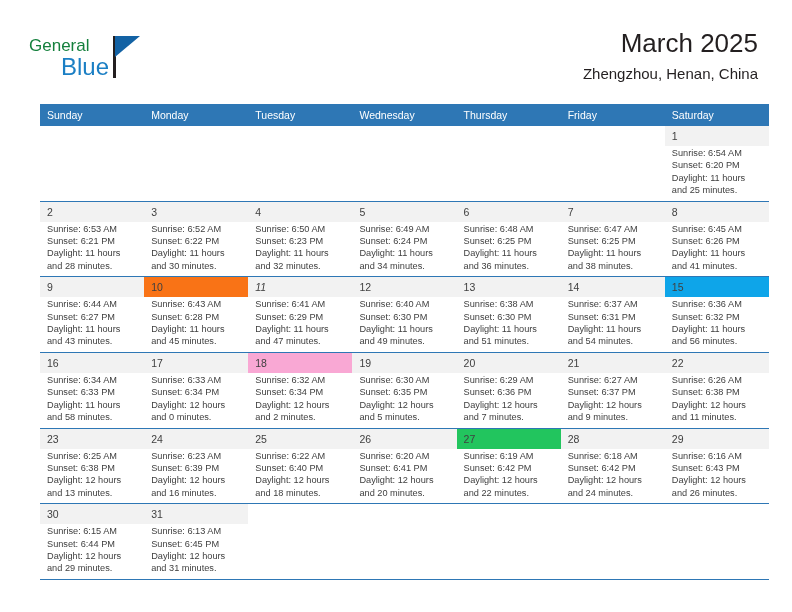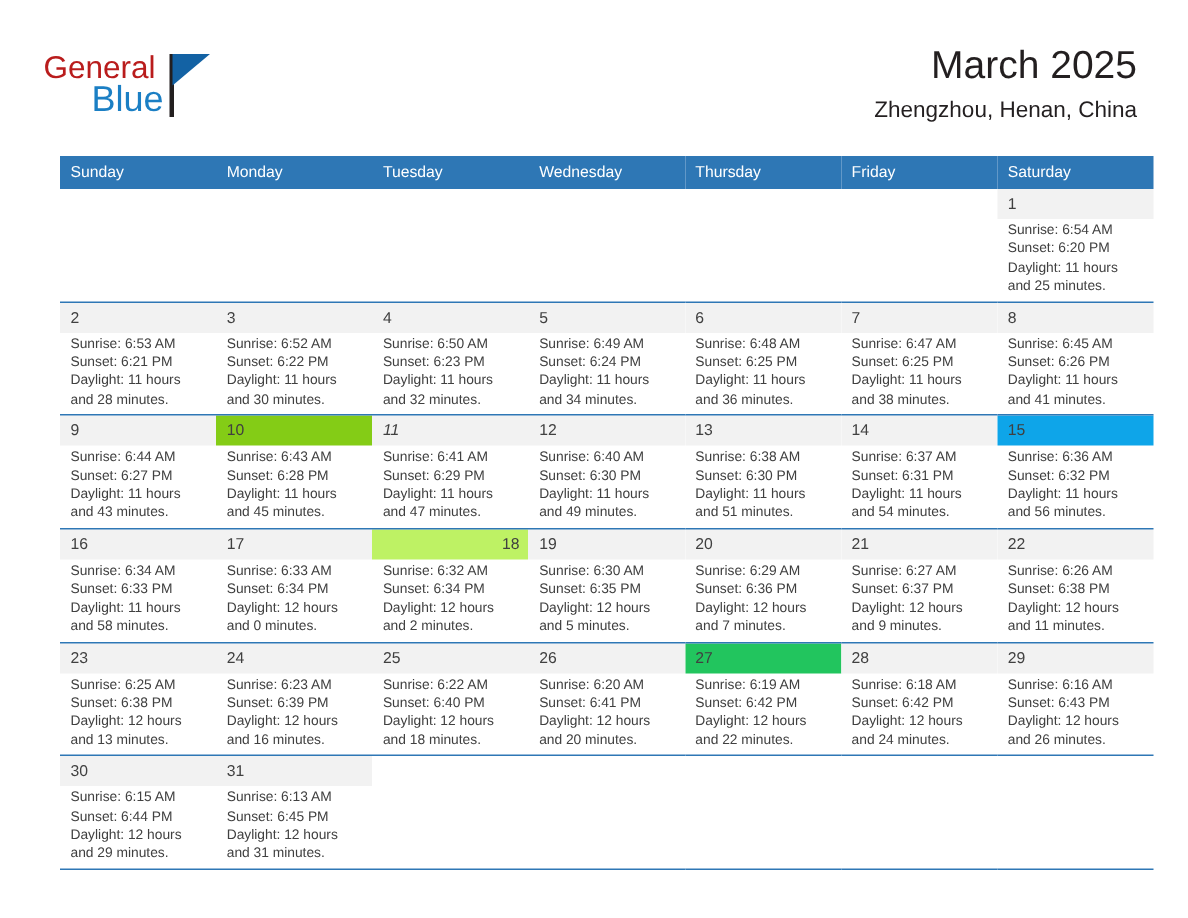--- a/index.html
+++ b/index.html
@@ -30,23 +30,23 @@
     position: absolute;
     left: 0;
     top: 8px;
     width: 180px;
     height: 58px;
   }
   .logo-general {
     position: absolute;
     left: 0;
     top: 0;
-    font-size: 21px;
+    font-size: 17px;
     letter-spacing: 0px;
-    color: #b91c1c;
+    color: #15803d;
     line-height: 24px;
     white-space: nowrap;
   }
   .logo-blue {
     position: absolute;
     left: 32px;
     top: 21px;
     font-size: 24px;
     color: #1b7fc4;
     line-height: 24px;
@@ -266,21 +266,21 @@
             <div class="cell-inner">
               <div class="daynum shaded-num" style="background: rgb(242, 242, 242); margin: -3px -6px 1px -7px; padding: 3px 6px 2px 7px;">9</div>
               <div class="detail">Sunrise: 6:44 AM</div>
               <div class="detail">Sunset: 6:27 PM</div>
               <div class="detail">Daylight: 11 hours</div>
               <div class="detail">and 43 minutes.</div>
             </div>
           </td>
           <td>
             <div class="cell-inner">
-              <div class="daynum shaded-num" style="background: #84cc16; margin: -3px -6px 1px -7px; padding: 3px 6px 2px 7px;">10</div>
+              <div class="daynum shaded-num" style="background: #f97316; margin: -3px -6px 1px -7px; padding: 3px 6px 2px 7px;">10</div>
               <div class="detail">Sunrise: 6:43 AM</div>
               <div class="detail">Sunset: 6:28 PM</div>
               <div class="detail">Daylight: 11 hours</div>
               <div class="detail">and 45 minutes.</div>
             </div>
           </td>
           <td>
             <div class="cell-inner">
               <div class="daynum shaded-num" style="background: rgb(242, 242, 242); margin: -3px -6px 1px -7px; padding: 3px 6px 2px 7px; font-style: italic;">11</div>
               <div class="detail">Sunrise: 6:41 AM</div>
@@ -340,21 +340,21 @@
             <div class="cell-inner">
               <div class="daynum shaded-num" style="background: rgb(242, 242, 242); margin: -3px -6px 1px -7px; padding: 3px 6px 2px 7px;">17</div>
               <div class="detail">Sunrise: 6:33 AM</div>
               <div class="detail">Sunset: 6:34 PM</div>
               <div class="detail">Daylight: 12 hours</div>
               <div class="detail">and 0 minutes.</div>
             </div>
           </td>
           <td>
             <div class="cell-inner">
-              <div class="daynum shaded-num" style="background: #bef264; margin: -3px -6px 1px -7px; padding: 3px 6px 2px 7px; text-align: right;">18</div>
+              <div class="daynum shaded-num" style="background: #f9a8d4; margin: -3px -6px 1px -7px; padding: 3px 6px 2px 7px;">18</div>
               <div class="detail">Sunrise: 6:32 AM</div>
               <div class="detail">Sunset: 6:34 PM</div>
               <div class="detail">Daylight: 12 hours</div>
               <div class="detail">and 2 minutes.</div>
             </div>
           </td>
           <td>
             <div class="cell-inner">
               <div class="daynum shaded-num" style="background: rgb(242, 242, 242); margin: -3px -6px 1px -7px; padding: 3px 6px 2px 7px;">19</div>
               <div class="detail">Sunrise: 6:30 AM</div>

